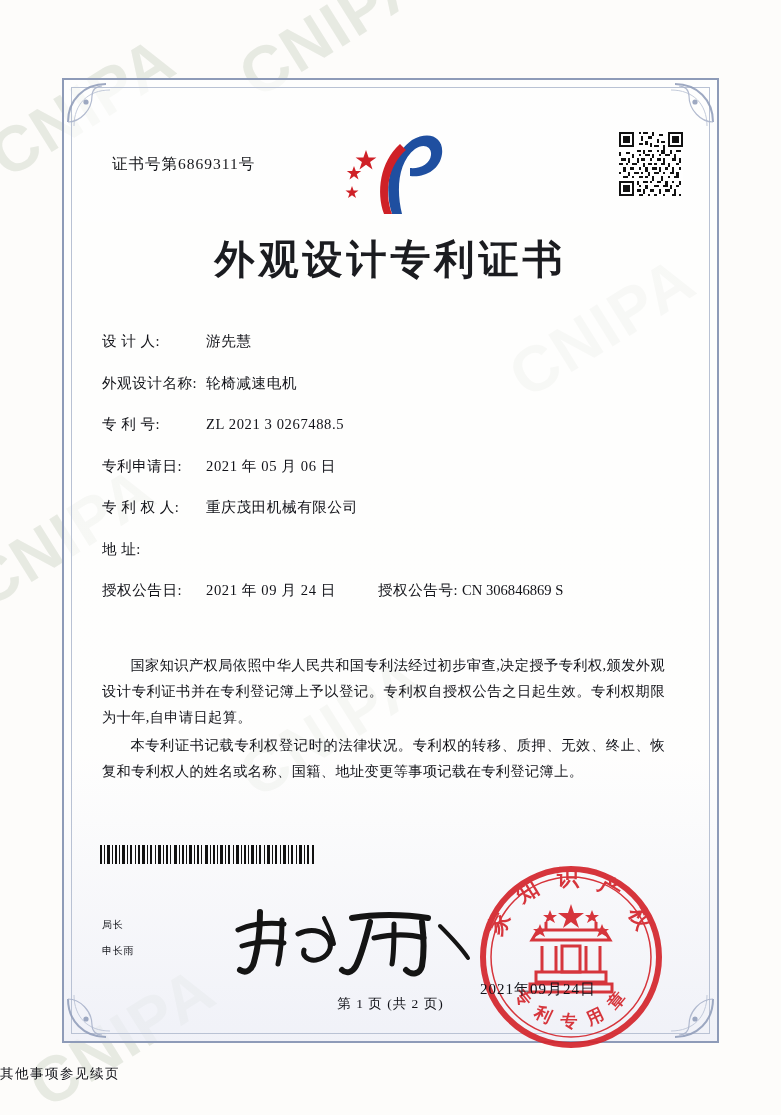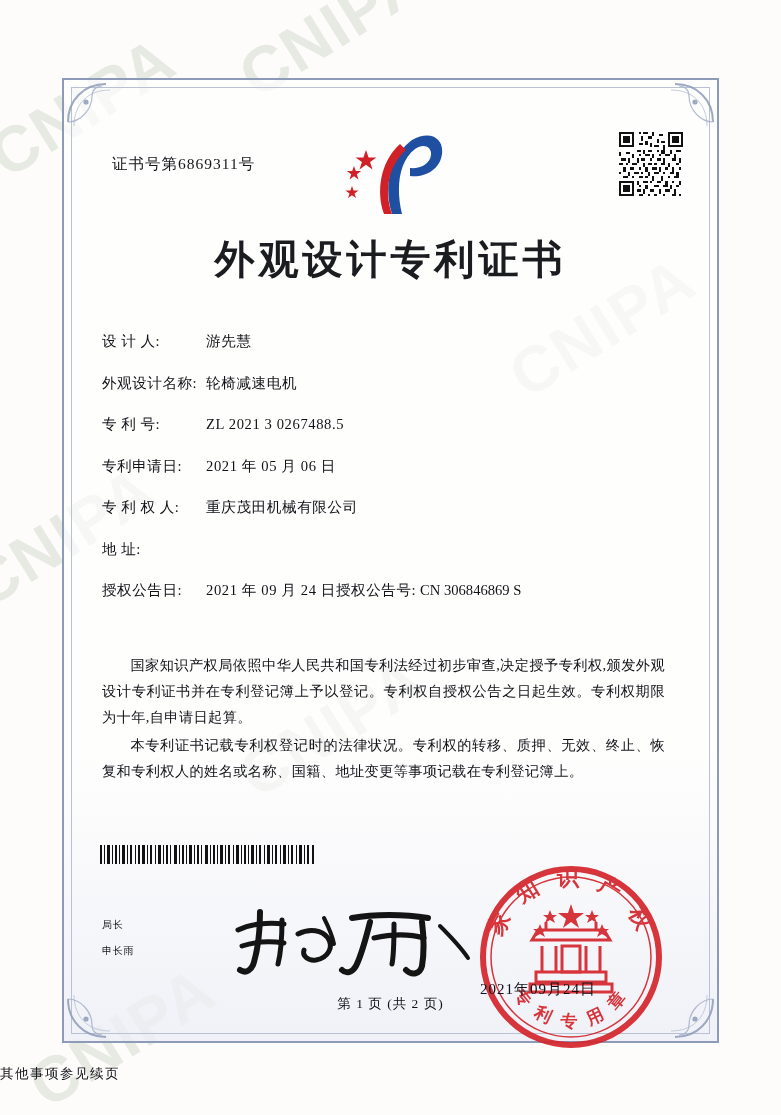--- a/index.html
+++ b/index.html
@@ -121,20 +121,21 @@
   }
   .field-label {
     width: 104px;
     flex: 0 0 104px;
     letter-spacing: 0.5px;
   }
   .field-value {
     letter-spacing: 0.6px;
   }
   .field-row.dual .second-label {
+    margin-left: 42px;
     letter-spacing: 0.5px;
   }
   .field-row.dual .second-value {
     margin-left: 4px;
   }
 
   
   .paras {
     position: absolute;
     left: 38px;

